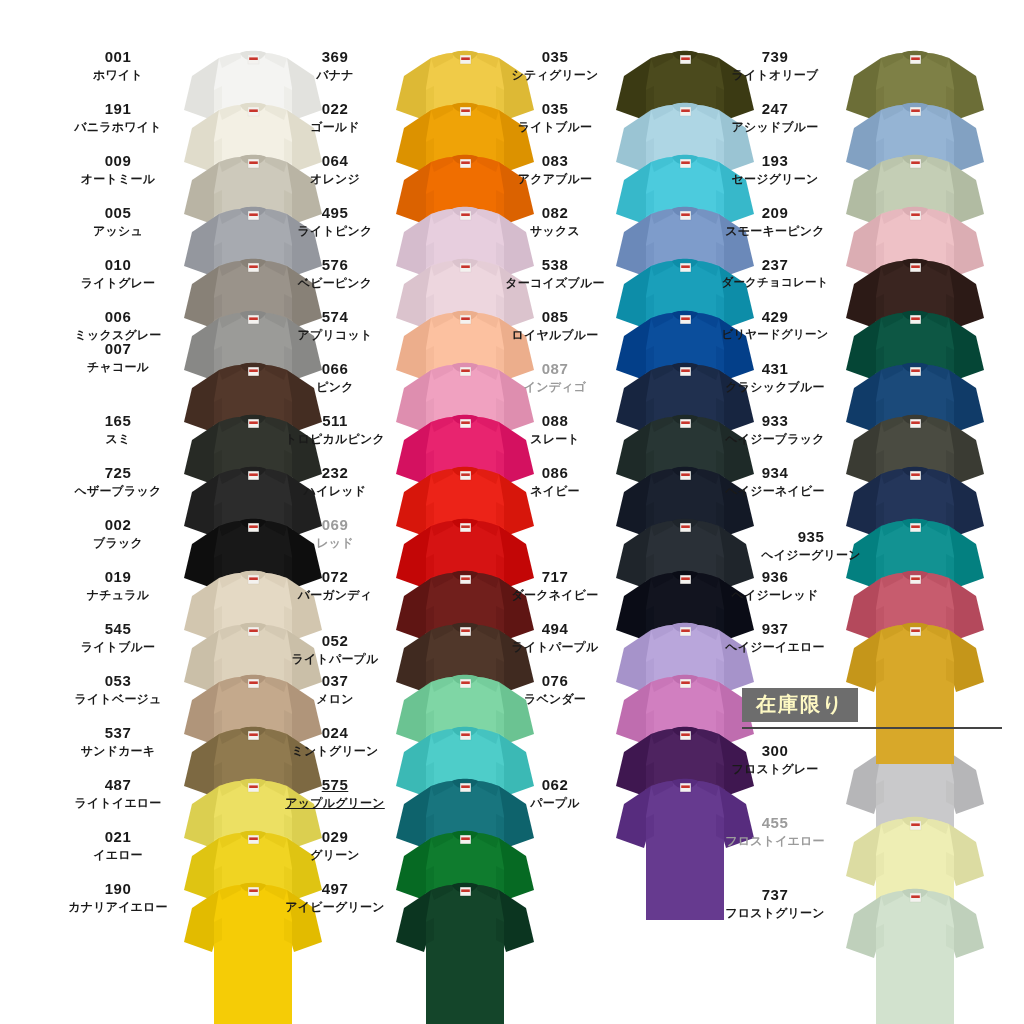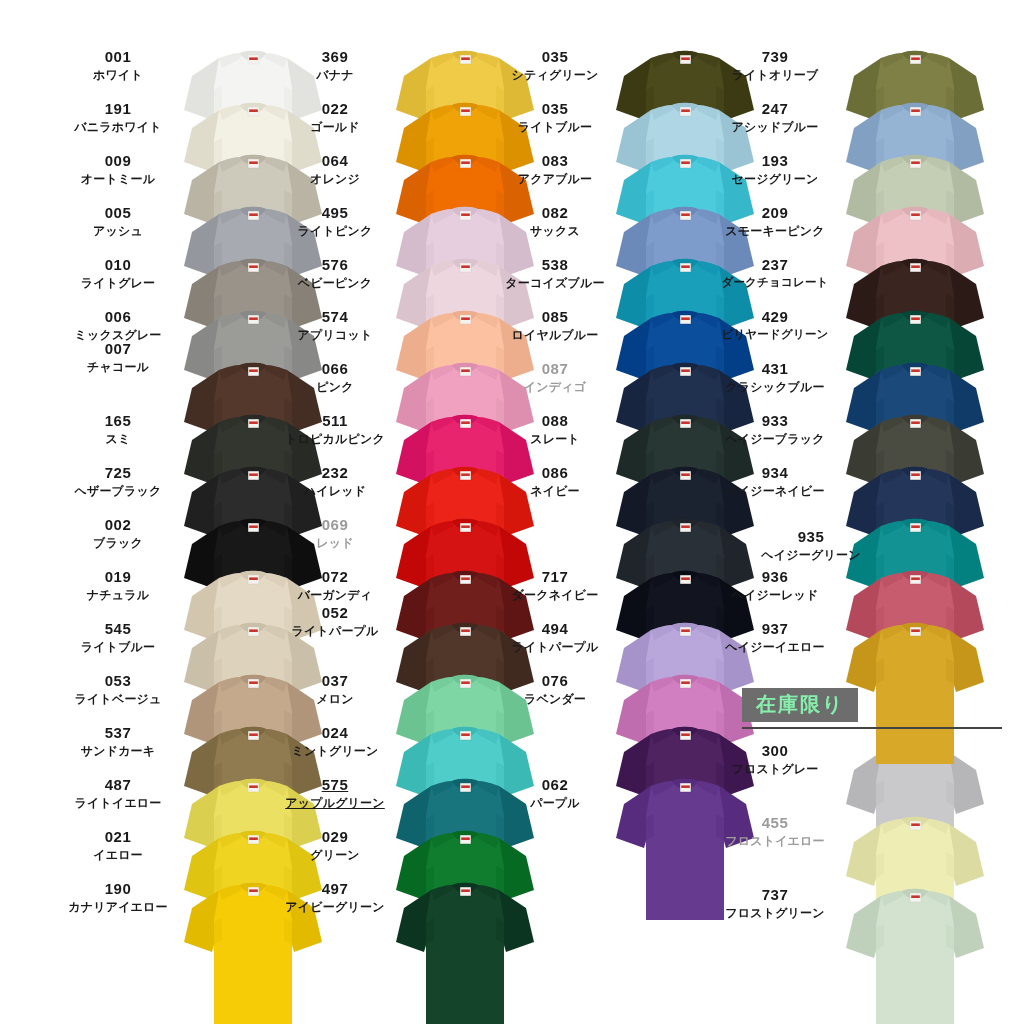--- a/index.html
+++ b/index.html
@@ -54,21 +54,21 @@
     position: absolute;
     width: 150px;
     height: 150px;
   }
   .shirt svg { display: block; width: 100%; height: 100%; }
 
   
   .stock-banner {
     position: absolute;
     background: #6d6d6d;
-    color: #86efac;
+    color: #fef9c3;
     font-size: 20px;
     font-weight: 700;
     letter-spacing: 2px;
     padding: 6px 14px 8px 14px;
     line-height: 1;
   }
   .stock-rule {
     position: absolute;
     height: 2px;
     background: #444444;
@@ -1078,21 +1078,21 @@
           <span class="swatch-name">ハイレッド</span>
         </div>
         <div class="swatch-label muted" style="left: 0px; width: 114px; top: 516px; z-index: 500;">
           <span class="swatch-code">069</span>
           <span class="swatch-name">レッド</span>
         </div>
         <div class="swatch-label" style="left: 0px; width: 114px; top: 568px; z-index: 500;">
           <span class="swatch-code">072</span>
           <span class="swatch-name">バーガンディ</span>
         </div>
-        <div class="swatch-label" style="left: 0px; width: 114px; top: 604px; z-index: 500;">
+        <div class="swatch-label" style="left: 0px; width: 114px; top: 632px; z-index: 500;">
           <span class="swatch-code">052</span>
           <span class="swatch-name">ライトパープル</span>
         </div>
         <div class="swatch-label" style="left: 0px; width: 114px; top: 672px; z-index: 500;">
           <span class="swatch-code">037</span>
           <span class="swatch-name">メロン</span>
         </div>
         <div class="swatch-label" style="left: 0px; width: 114px; top: 724px; z-index: 500;">
           <span class="swatch-code">024</span>
           <span class="swatch-name">ミントグリーン</span>

